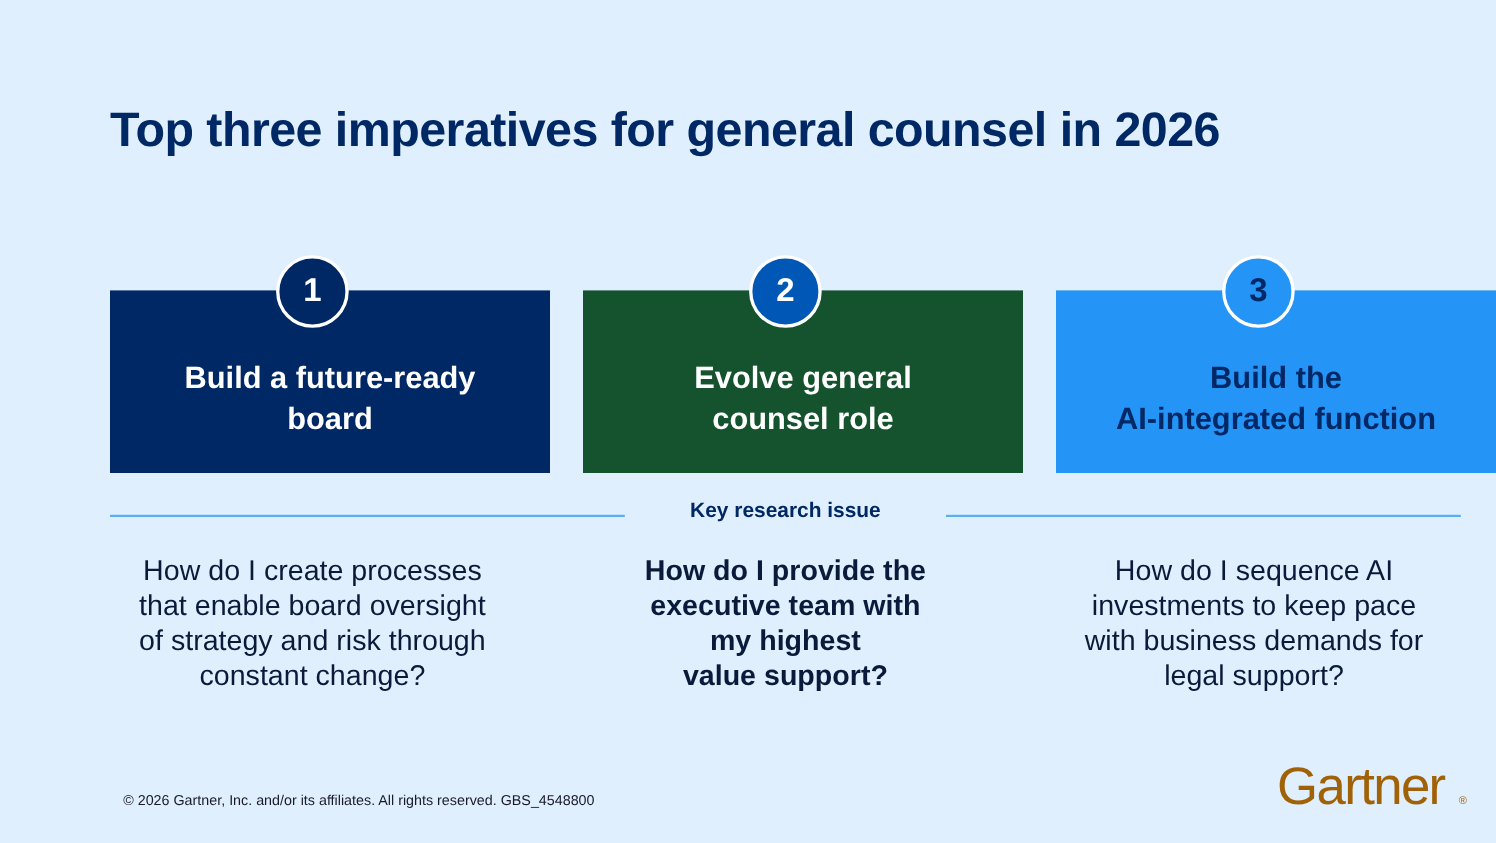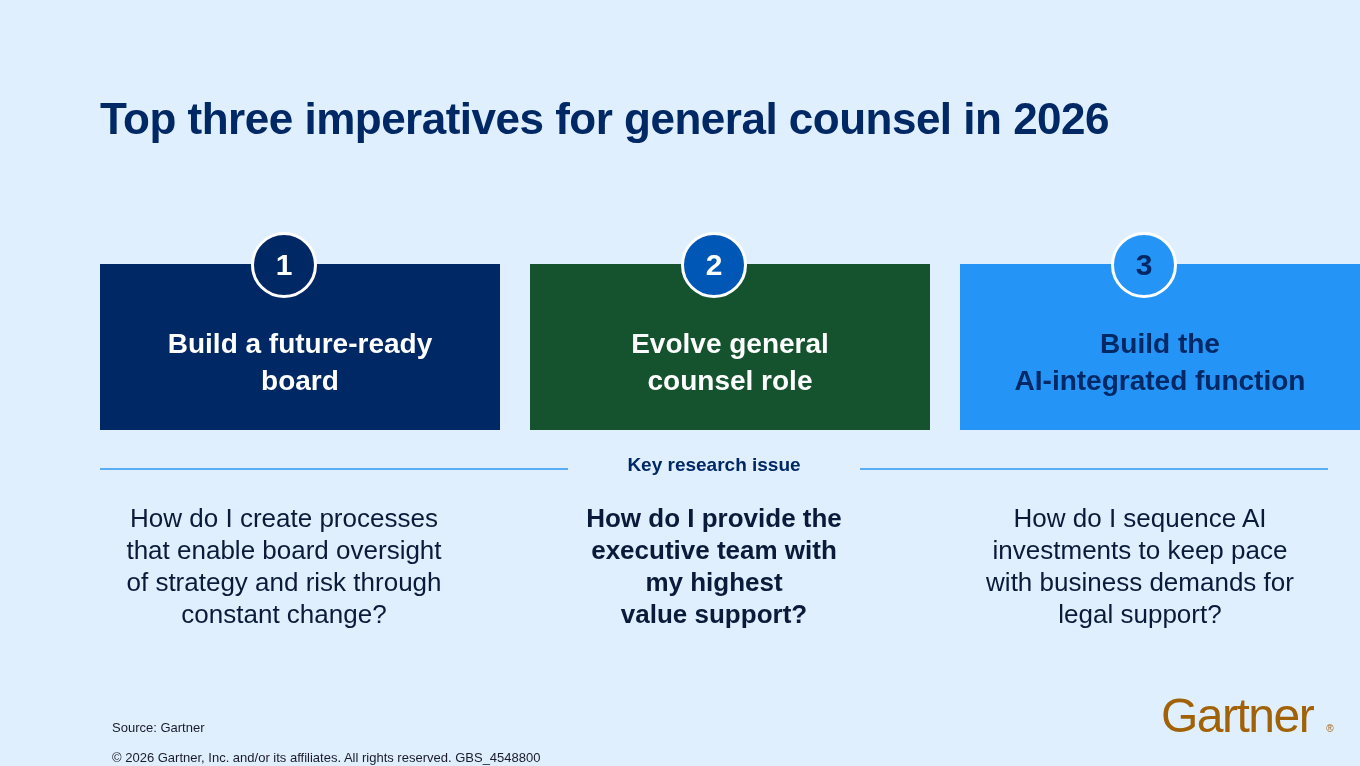--- a/index.html
+++ b/index.html
@@ -98,17 +98,16 @@
 <p class="question q2">How do I provide the
 executive team with
 my highest
 value support?</p>
 <p class="question q3">How do I sequence AI
 investments to keep pace
 with business demands for
 legal support?</p>
 
 <div class="footer">
-  <div>Source: Gartner</div>
   <div>© 2026 Gartner, Inc. and/or its affiliates. All rights reserved. GBS_4548800</div>
 </div>
 
 <div class="logo"><span>Gartner</span><sup>®</sup></div>
 
 </body></html>

